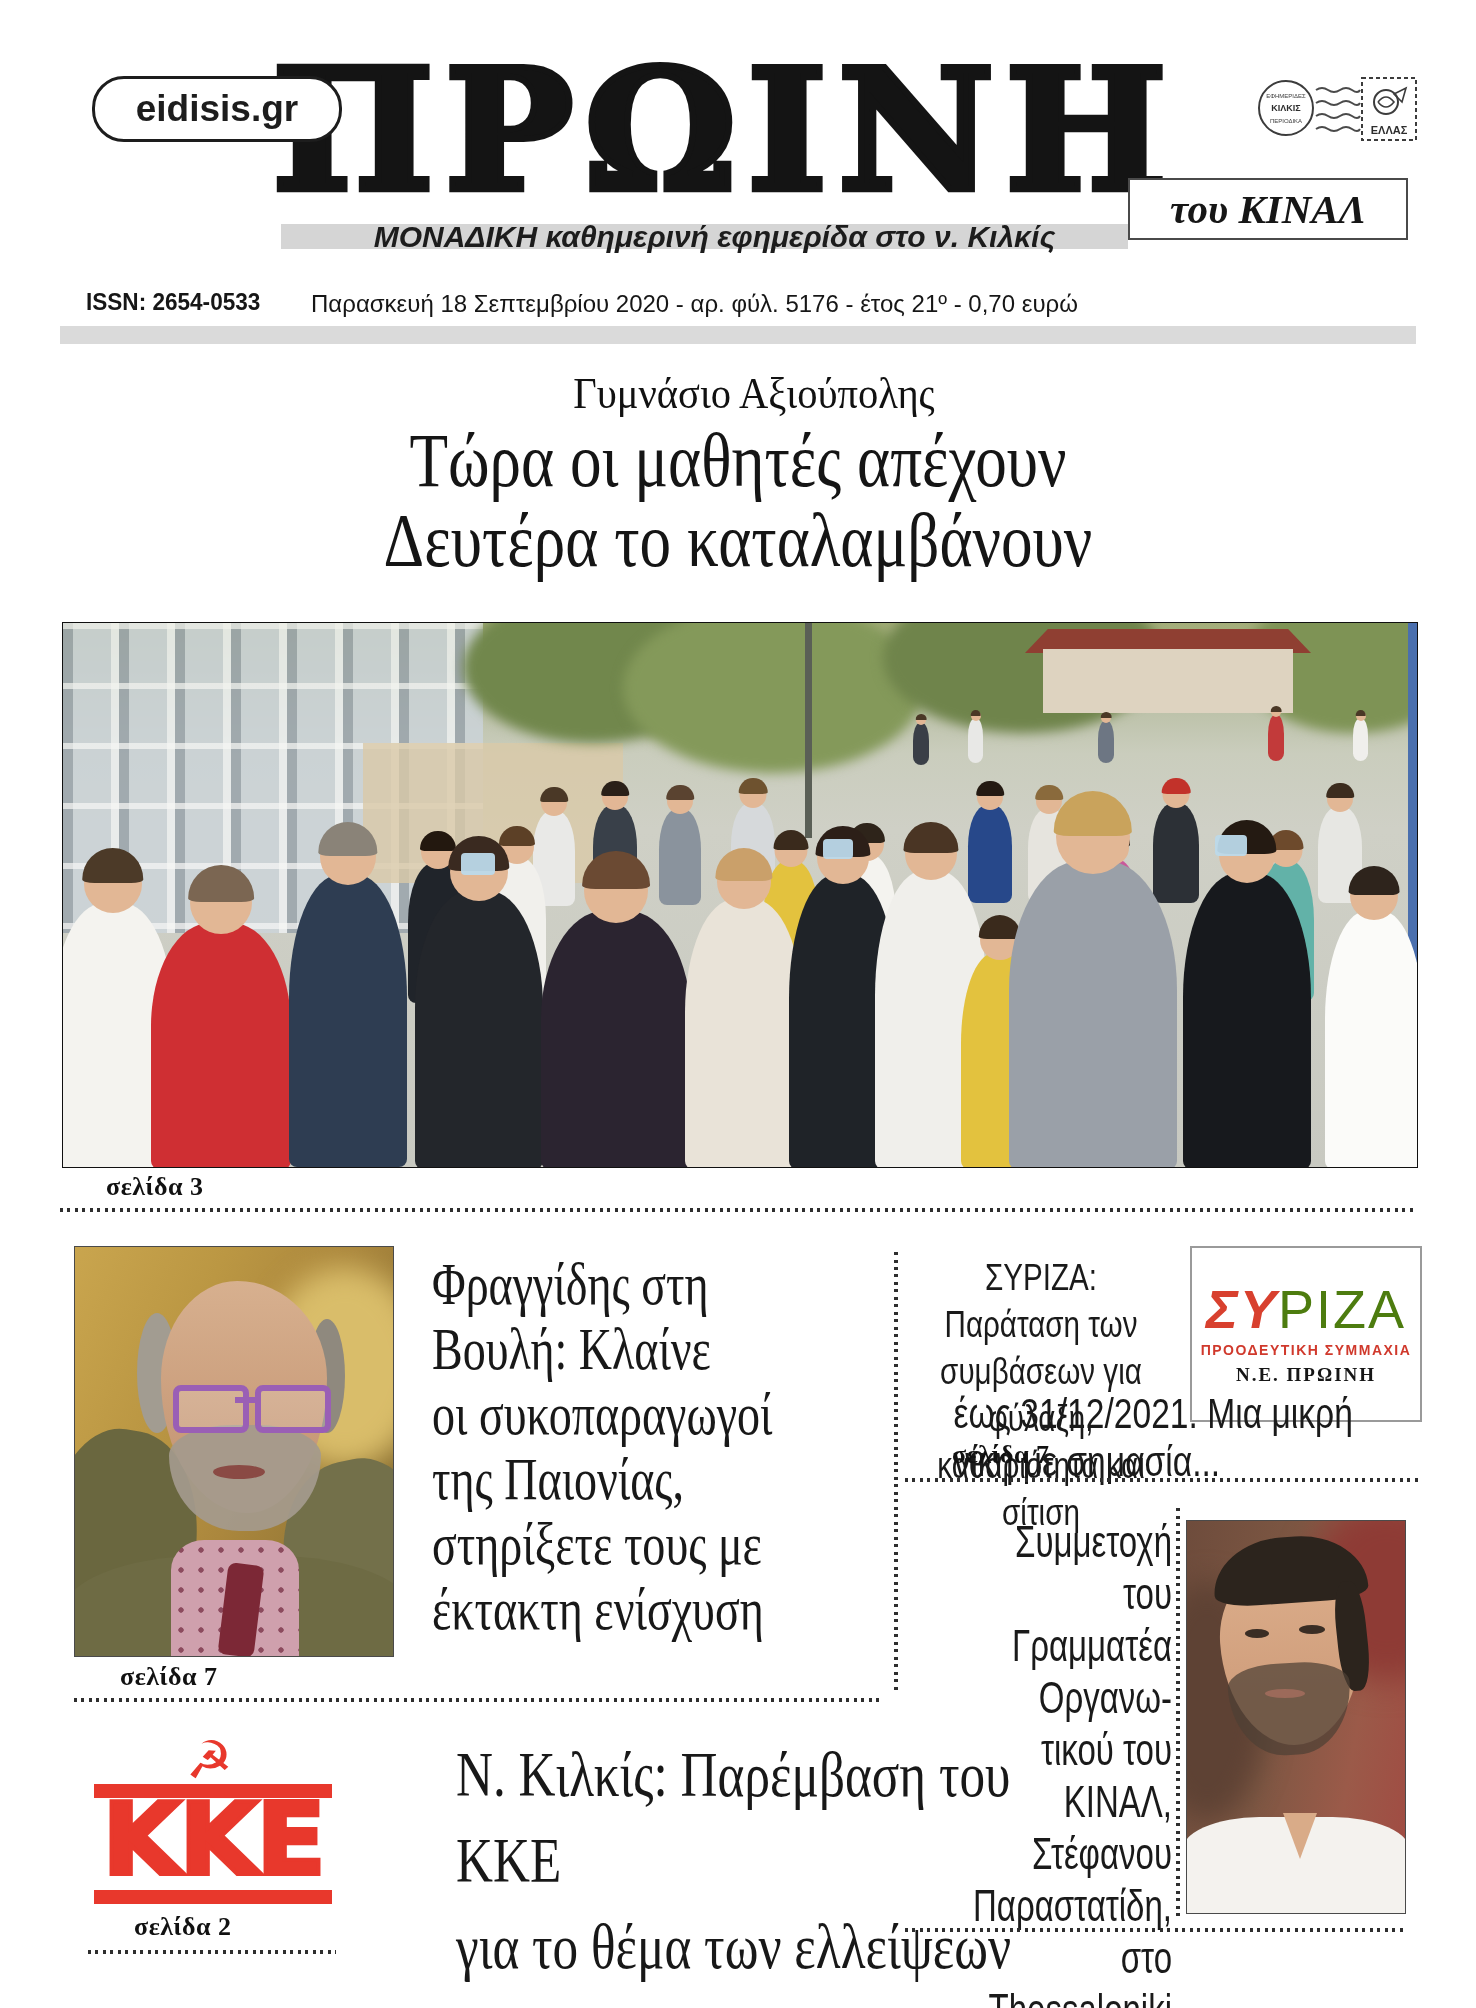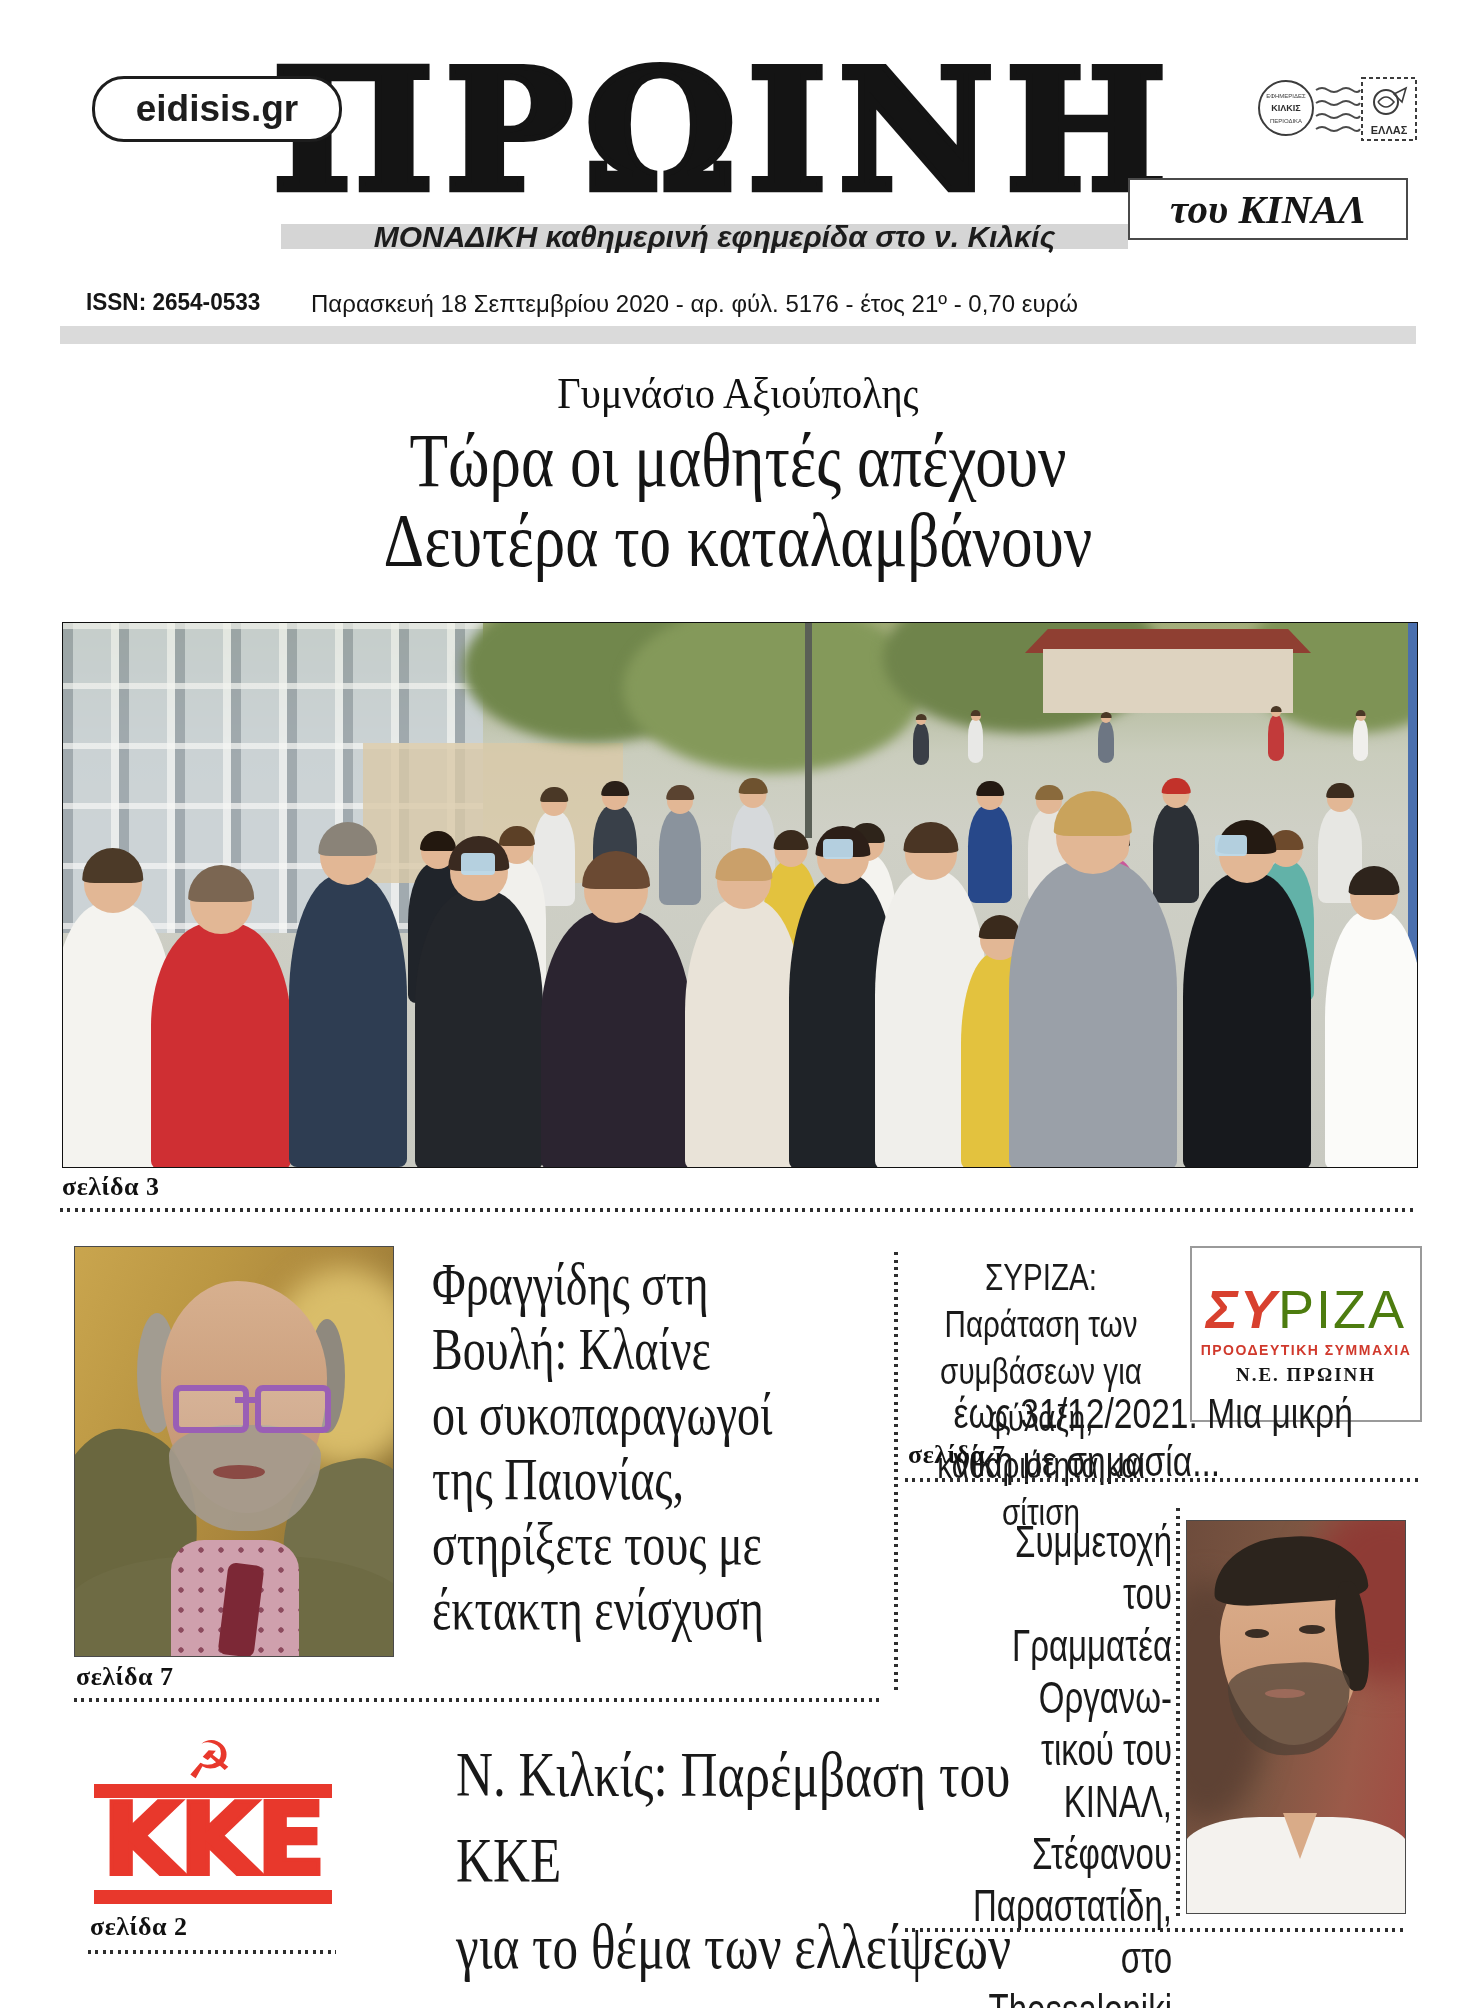--- a/index.html
+++ b/index.html
@@ -3,41 +3,41 @@
 <meta charset="utf-8">
 <style>
   html,body{margin:0;padding:0;background:#fff;}
   .page{position:relative;width:1476px;height:2008px;background:#fff;overflow:hidden;
         font-family:"Liberation Serif",serif;color:#111;}
   .abs{position:absolute;}
   .cx{display:block;transform:scaleX(var(--sx,.8));}
   .ol{transform-origin:0 50%;} .oc{transform-origin:50% 50%;} .or{transform-origin:100% 50%;}
   .dotline{height:4px;background:repeating-linear-gradient(90deg,#2e2e2e 0 3px,transparent 3px 7.5px);}
   .vdotline{width:4px;background:repeating-linear-gradient(180deg,#2e2e2e 0 3px,transparent 3px 7.5px);}
-  .pageref{font:bold 26px "Liberation Serif",serif;letter-spacing:.5px;color:#111;}
+  .pageref{font:bold 26px "Liberation Serif",serif;letter-spacing:.5px;color:#111;margin-left:44px;}
 
   
   .pill{left:92px;top:76px;width:244px;height:60px;border:3px solid #1d1d1d;border-radius:32px;
         display:flex;align-items:center;justify-content:center;background:#fff;z-index:3;}
   .pill span{font:bold 37px "Liberation Sans",sans-serif;color:#1d1d1d;}
   .mast-title{left:272px;top:48px;font-weight:bold;font-family:"DejaVu Serif",serif;font-size:132px;
         line-height:132px;letter-spacing:8px;color:#141414;-webkit-text-stroke:5px #141414;
         transform:scale(1.30,1.26);transform-origin:0 0;white-space:nowrap;z-index:2;}
   .edition-box{left:1128px;top:178px;width:276px;height:58px;border:2px solid #4a4a4a;background:#fff;
         display:flex;align-items:center;justify-content:center;z-index:4;}
   .edition-box span{font:bold italic 41px "Liberation Serif",serif;color:#161616;}
   .subtitle-bar{left:281px;top:224px;width:827px;height:25px;background:#d5d5d5;display:flex;
         align-items:center;justify-content:center;z-index:1;padding-left:20px;}
   .subtitle-bar span{font:bold italic 30px "Liberation Sans",sans-serif;color:#1c1c1c;}
   .issn{left:86px;top:288px;font:bold 24px "Liberation Sans",sans-serif;color:#161616;transform:scaleX(.94);transform-origin:0 0;}
   .dateline{left:281px;top:290px;width:827px;text-align:center;font:24px "Liberation Sans",sans-serif;color:#161616;}
   .graybar{left:60px;top:326px;width:1356px;height:18px;background:#dadada;}
 
   
-  .kicker{left:60px;top:368px;width:1356px;text-align:center;font-size:45px;line-height:50px;}
+  .kicker{left:76px;top:368px;width:1356px;text-align:center;font-size:45px;line-height:50px;}
   .hl{left:60px;top:0;width:1356px;text-align:center;font-size:77px;line-height:80px;color:#151515;}
   .photo{left:62px;top:622px;width:1354px;height:544px;border:1px solid #101010;overflow:hidden;
          background:linear-gradient(#a3ad79 0%,#b9bfa4 14%,#cacdbd 24%,#cfd0c6 38%,#c8c9c1 100%);}
 
   
   .bldg-left{left:0;top:0;width:420px;height:310px;
      background:repeating-linear-gradient(90deg,#9aa4ac 0 10px,#ccd4d9 10px 48px,#eef1f2 48px 56px);
      opacity:.85;}
   .bldg-left::after{content:"";position:absolute;inset:0;
      background:repeating-linear-gradient(180deg,rgba(255,255,255,.7) 0 6px,transparent 6px 60px);}

